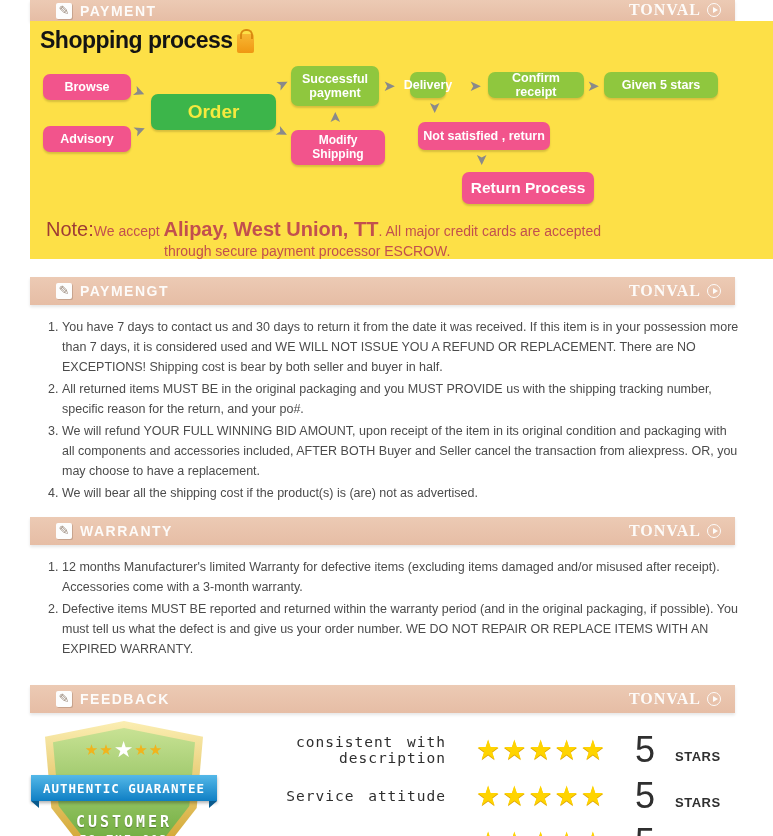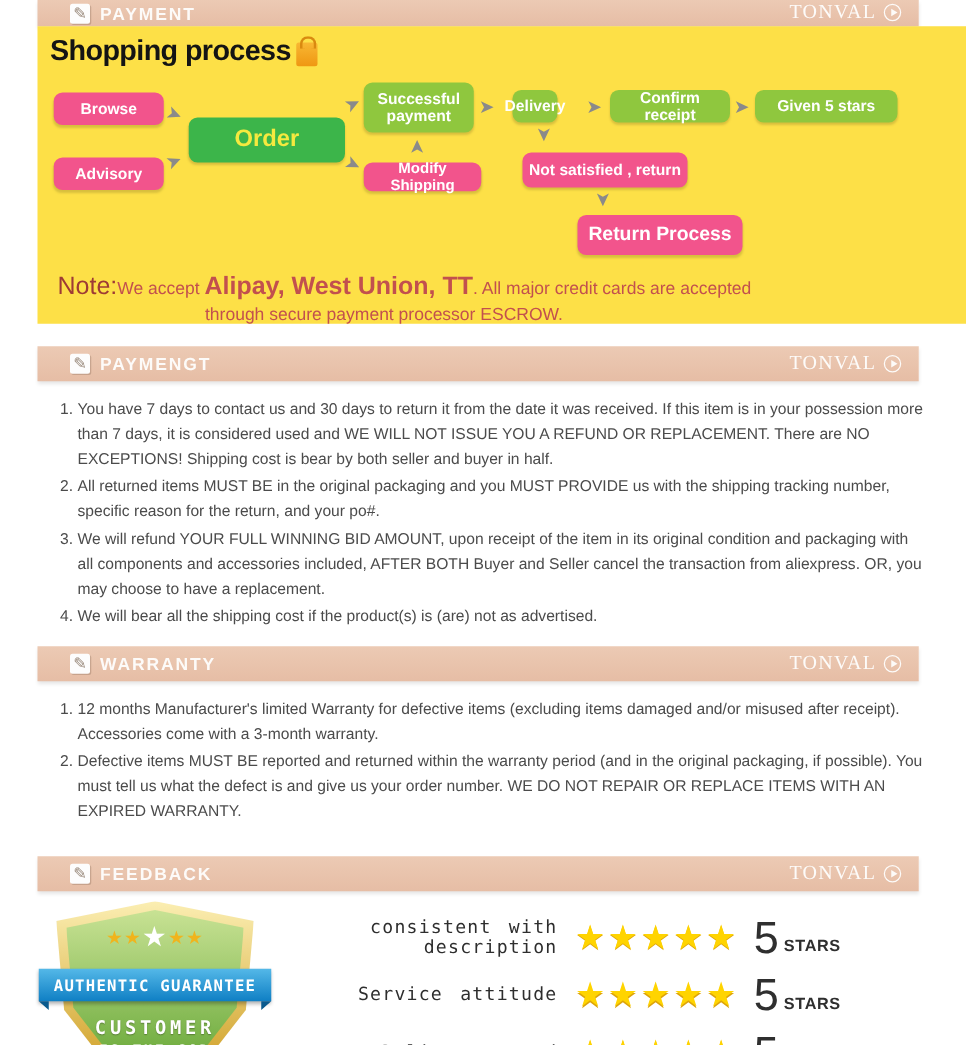--- a/index.html
+++ b/index.html
@@ -22,21 +22,21 @@
     display:inline-flex; align-items:center; justify-content:center;
     color:#9a8a7c; font-size:13px; line-height:1;
     box-shadow:1px 1px 0 rgba(140,110,90,.35);
   }
   .note-icon::before { content:"✎"; transform:translateY(-1px); }
   .bar-title {
     color:#fdfbf9; font-size:14px; font-weight:bold; letter-spacing:1.5px;
   }
   .brand { display:flex; align-items:center; gap:6px; }
   .brand-name {
-    color:#fdfbf9; font-family:"Liberation Serif", serif; font-weight:normal;
+    color:#fdfbf9; font-family:"Liberation Serif", serif; font-weight:bold;
     font-size:16px; letter-spacing:1px;
   }
   .play-circle {
     width:14px; height:14px; border:1.5px solid #fdfbf9; border-radius:50%;
     display:inline-flex; align-items:center; justify-content:center;
   }
   .play-circle::before {
     content:""; width:0; height:0; margin-left:2px;
     border-left:5px solid #fdfbf9; border-top:3.5px solid transparent; border-bottom:3.5px solid transparent;
   }
@@ -62,21 +62,21 @@
     font-size:12.5px; line-height:1.12; padding:2px 4px;
     box-shadow:0 2px 2px rgba(0,0,0,0.15);
   }
   .pink  { background:#f2548c; }
   .green { background:#3cb54a; color:#f5e93f; }
   .lgreen{ background:#8fc73e; }
   .n-browse   { left:7px;  top:14px;  width:88px;  height:26px; }
   .n-advisory { left:7px;  top:66px;  width:88px;  height:26px; }
   .n-order    { left:115px; top:34px; width:125px; height:36px; font-size:19px; }
   .n-spay     { left:255px; top:6px;  width:88px;  height:40px; }
-  .n-mship    { left:255px; top:70px; width:94px;  height:23px; font-size:12px; }
+  .n-mship    { left:255px; top:70px; width:94px;  height:35px; font-size:12px; }
   .n-delivery { left:374px; top:12px; width:36px;  height:26px; }
   .n-confirm  { left:452px; top:12px; width:96px;  height:26px; }
   .n-stars5   { left:568px; top:12px; width:114px; height:26px; }
   .n-notsat   { left:382px; top:62px; width:132px; height:28px; }
   .n-return   { left:426px; top:112px; width:132px; height:32px; font-size:15.5px; }
   .arrow { position:absolute; color:#8a8a8a; font-size:15px; line-height:1; }
   .arrow::before { content:"➤"; display:inline-block; }
   .a1 { left:97px;  top:24px; transform:rotate(22deg); }
   .a2 { left:97px;  top:62px; transform:rotate(-22deg); }
   .a3 { left:240px; top:16px; transform:rotate(-26deg); }
@@ -123,21 +123,21 @@
   .ribbon::before, .ribbon::after {
     content:""; position:absolute; bottom:-7px; width:0; height:0;
     border-top:7px solid #0a5a8d;
   }
   .ribbon::before { left:0; border-left:8px solid transparent; }
   .ribbon::after  { right:0; border-right:8px solid transparent; }
   .ribbon-text { color:#fff; font-weight:bold; font-size:12.5px; letter-spacing:1px; font-family:"DejaVu Sans Mono", monospace; }
   .badge-line1 { position:absolute; top:92px; width:100%; text-align:center; color:#fff; font-weight:bold; font-size:15px; letter-spacing:3px; font-family:"DejaVu Sans Mono", monospace; text-shadow:0 1px 1px rgba(0,0,0,.3); }
   .badge-line2 { position:absolute; top:112px; width:100%; text-align:center; color:#fff; font-weight:bold; font-size:11.5px; letter-spacing:2px; font-family:"DejaVu Sans Mono", monospace; text-shadow:0 1px 1px rgba(0,0,0,.3); }
   .ratings { position:absolute; left:196px; top:14px; width:560px; }
-  .rating-row { display:flex; align-items:center; height:46px; }
+  .rating-row { display:flex; align-items:center; height:46px;gap:16px; }
   .rating-label {
     flex:0 0 250px; text-align:right; font-family:"DejaVu Sans Mono", monospace;
     font-size:14.5px; color:#2e2e2e; letter-spacing:1px; word-spacing:4px;
   }
   .rating-stars { margin-left:14px; color:#ffd400; font-size:27px; letter-spacing:2px; text-shadow:0 1px 0 #dda40a; line-height:1; }
   .rating-score { margin-left:12px; font-size:36px; color:#2f2f2f; font-family:"Liberation Sans", sans-serif; font-weight:400; line-height:1; }
   .rating-unit { margin-left:4px; font-size:13px; font-weight:bold; color:#2f2f2f; align-self:center; margin-top:12px; letter-spacing:0.5px; }
 </style>
 </head>
 <body>

